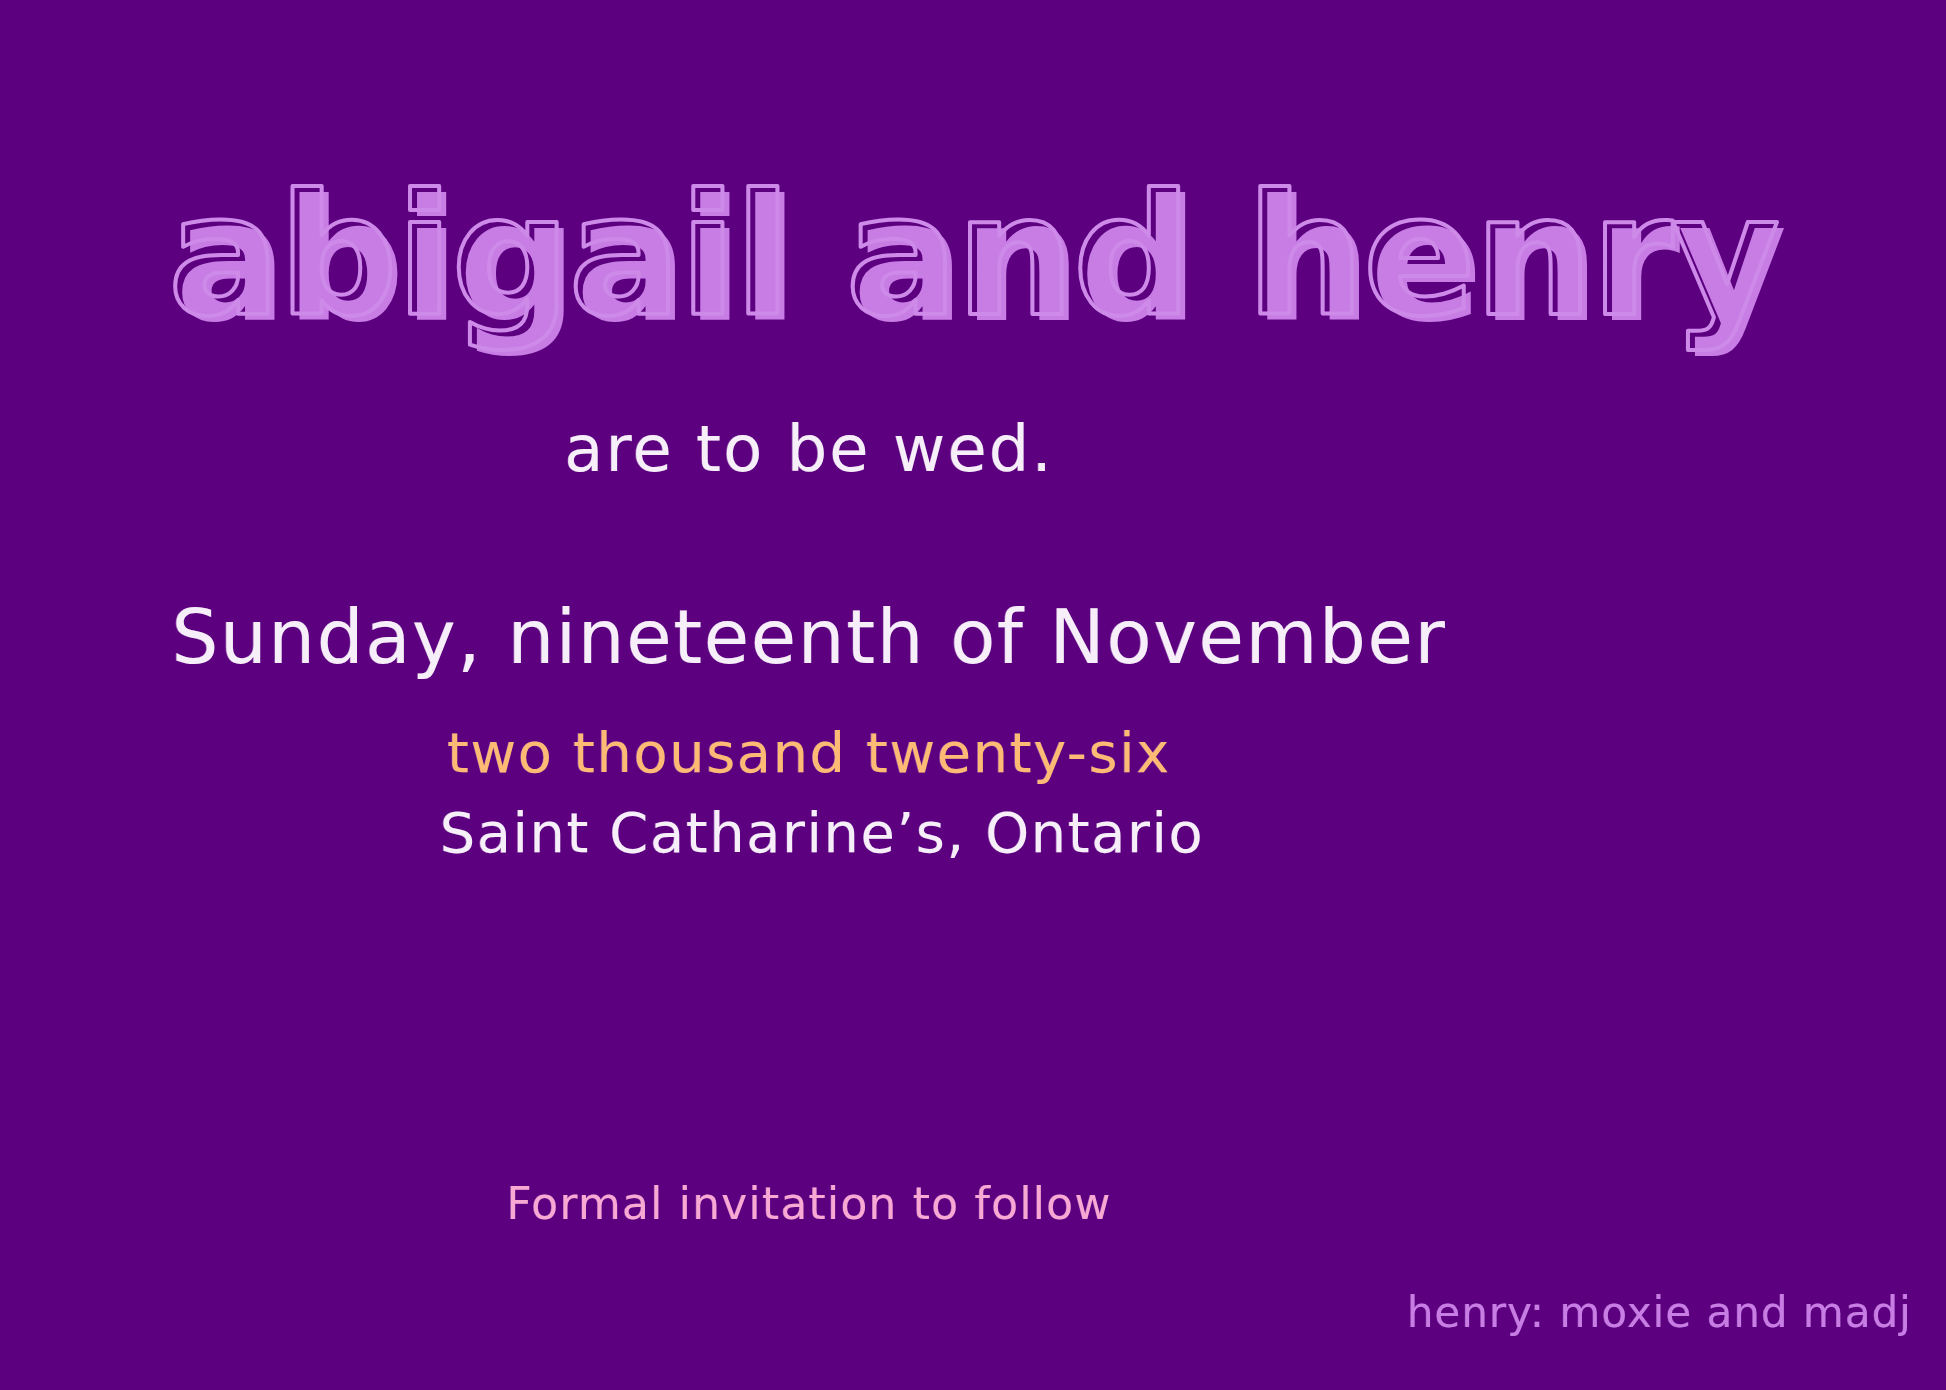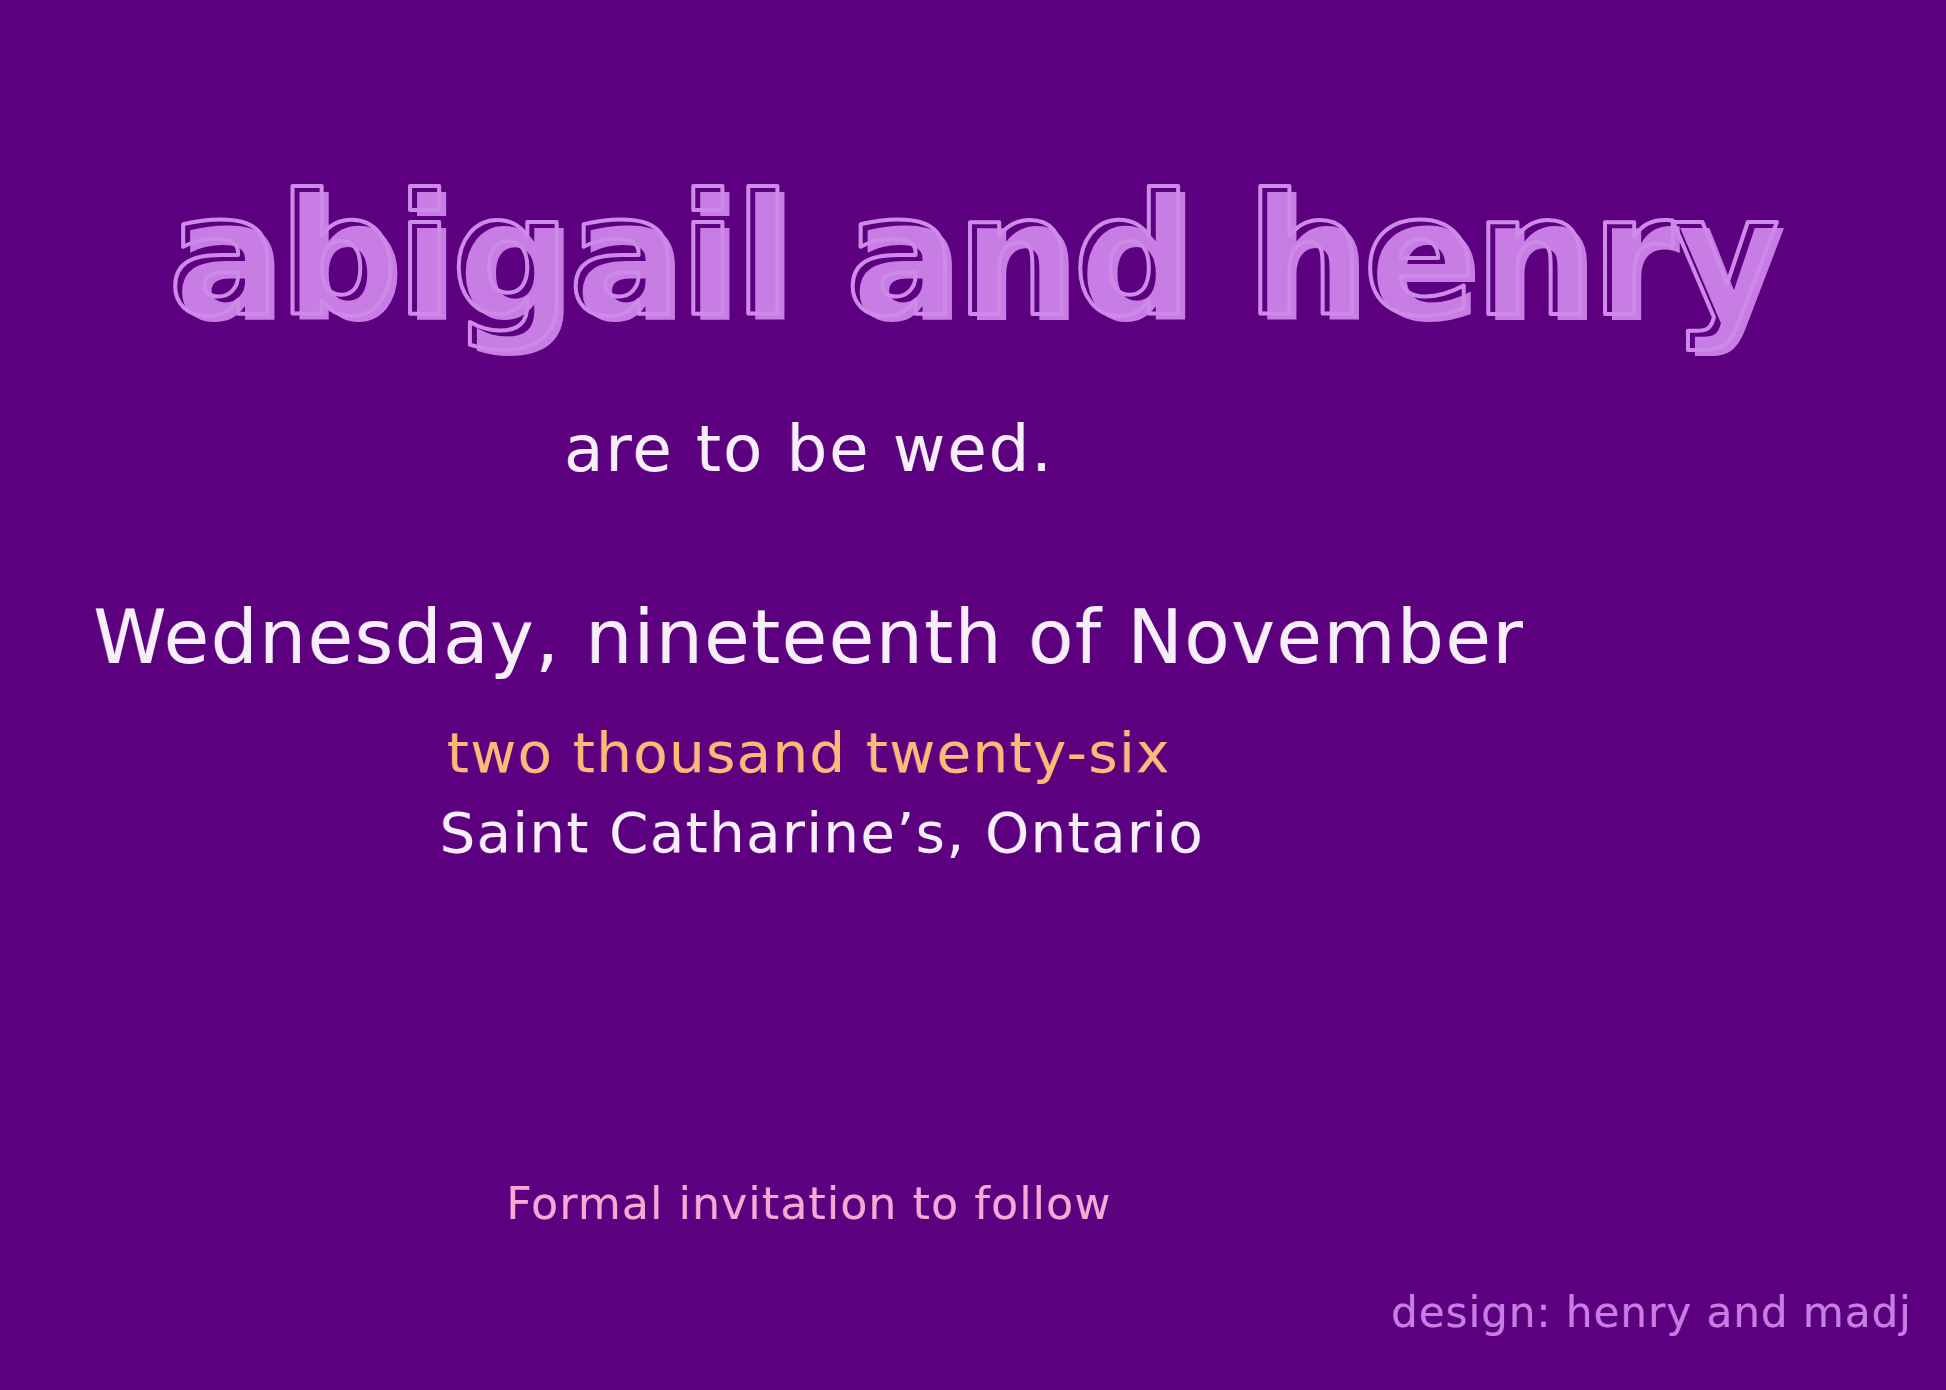--- a/index.html
+++ b/index.html
@@ -141,23 +141,23 @@
 
   <div class="headline-wrap">
     <svg class="headline-svg" viewBox="0 0 1946 300" preserveAspectRatio="xMidYMid meet">
       <text class="headline-shadow" x="980" y="224" text-anchor="middle" fill="#C77DE3" style="font-size: 166.814px;">abigail and henry</text>
       <text class="headline-outline" x="973" y="218" text-anchor="middle" stroke="#CE8AE8" style="font-size: 166.814px;">abigail and henry</text>
     </svg>
   </div>
 
   <div class="sketchy line-wed" style="color: rgb(246, 238, 249);">are to be wed.</div>
 
-  <div class="sketchy line-date" style="color: rgb(246, 238, 249);">Wednesday, nineteenth of November</div>
+  <div class="sketchy line-date" style="color: rgb(246, 238, 249);">Sunday, nineteenth of November</div>
 
   <div class="sketchy line-year" style="color: #fdba74;">two thousand twenty-six</div>
 
   <div class="sketchy line-place" style="color: rgb(246, 238, 249);">Saint Catharine’s, Ontario</div>
 
   <div class="sketchy line-followup" style="color: #f9a8d4;">Formal invitation to follow</div>
 
-  <div class="credit" style="color: rgb(199, 125, 227);">design: henry and madj</div>
+  <div class="credit" style="color: rgb(199, 125, 227);">henry: moxie and madj</div>
 
 </div>
 
 </body></html>

